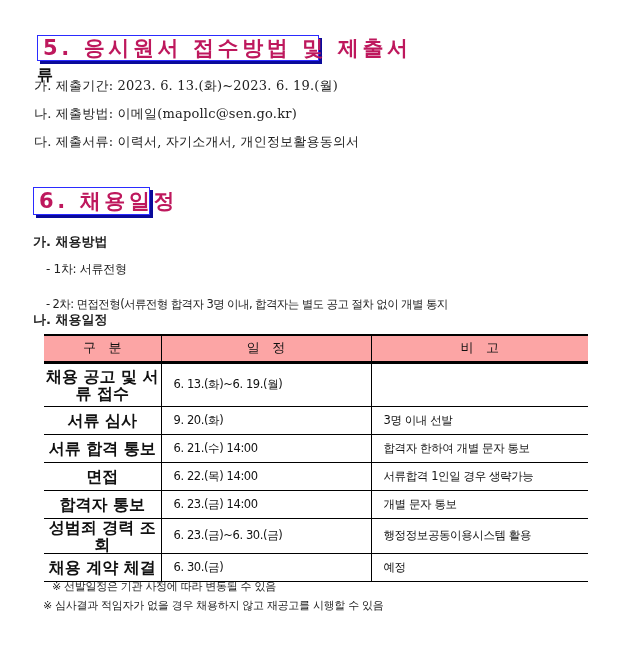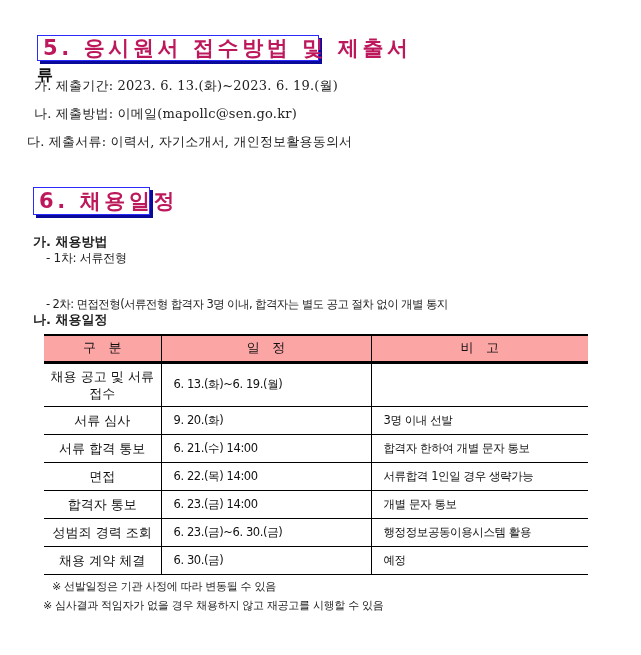--- a/index.html
+++ b/index.html
@@ -102,23 +102,23 @@
       border-top: 2px solid #000;
       border-bottom: 3px solid #000;
       letter-spacing: 0;
     }
     .sched tbody td {
       height: 28px;
       vertical-align: middle;
     }
     .sched tbody tr.tall td { height: 44px; }
     .sched td.label {
-      font-weight: normal;
+      font-weight: bold;
       text-align: center;
-      font-size: 13px;
+      font-size: 16px;
       line-height: 17px;
       padding: 0 1px;
     }
     .sched td.date, .sched td.note {
       text-align: left;
       font-size: 11.5px;
       letter-spacing: -0.4px;
       padding-left: 12px;
     }
     .sched tbody tr:last-child td { border-bottom: 1px solid #000; }
@@ -135,27 +135,27 @@
   </style>
 </head>
 <body>
 
 <div class="sec-box" style="left:37px; top:35px; width:282px; height:26px;"></div>
 <div class="sec-title" style="left:43px; top:39px;">5. 응시원서 접수방법 및 제출서</div>
 <div class="sec-wrap" style="left:37px; top:66px;">류</div>
 
 <div class="serif-line" style="left:34px; top:78px;">가. 제출기간: 2023. 6. 13.(화)~2023. 6. 19.(월)</div>
 <div class="serif-line" style="left:34px; top:106px;">나. 제출방법: 이메일(mapollc@sen.go.kr)</div>
-<div class="serif-line" style="left:27px; top:134px;">다. 제출서류: 이력서, 자기소개서, 개인정보활용동의서</div>
+<div class="serif-line" style="left:34px; top:134px;">다. 제출서류: 이력서, 자기소개서, 개인정보활용동의서</div>
 
 <div class="sec-box" style="left:33px; top:187px; width:117px; height:28px;"></div>
 <div class="sec-title" style="left:39px; top:192px;">6. 채용일정</div>
 
 <div class="sub-head" style="left:33px; top:234px;">가. 채용방법</div>
-<div class="sans-line" style="left:46px; top:250px;">- 1차: 서류전형</div>
+<div class="sans-line" style="left:46px; top:261px;">- 1차: 서류전형</div>
 <div class="sans-line" style="left:46px; top:296px; font-size:11.5px; letter-spacing:-0.6px;">- 2차: 면접전형(서류전형 합격자 3명 이내, 합격자는 별도 공고 절차 없이 개별 통지</div>
 
 <div class="sub-head" style="left:33px; top:312px;">나. 채용일정</div>
 
 <table class="sched">
   <colgroup>
     <col style="width:117px">
     <col style="width:210px">
     <col style="width:217px">
   </colgroup>

